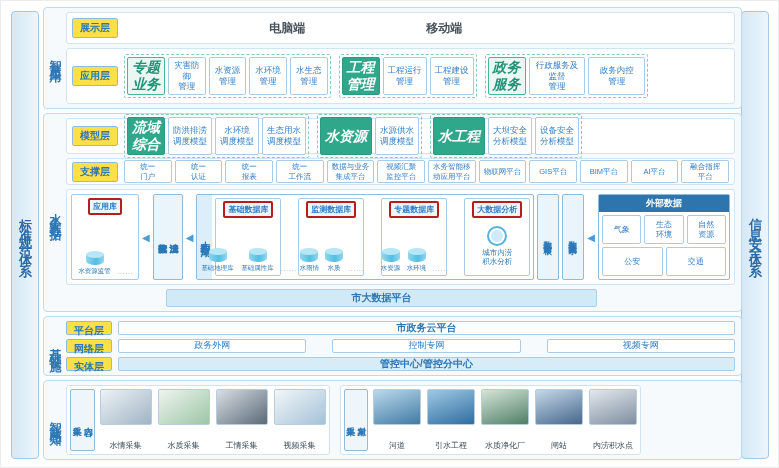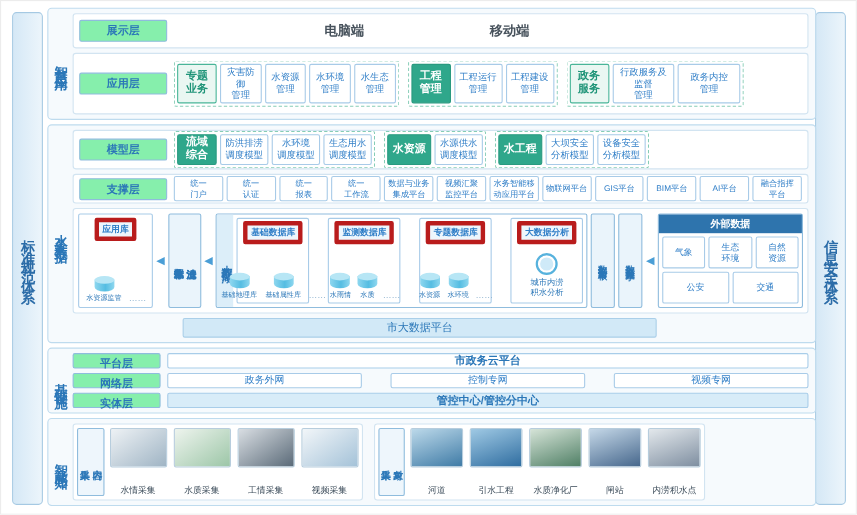--- a/index.html
+++ b/index.html
@@ -18,51 +18,51 @@
   .main{position:absolute;left:42px;top:6px;width:699px;display:flex;flex-direction:column;gap:4px;}
 
   .sec{display:flex;background:#f6fafd;border:1px solid #bedbee;border-radius:4px;box-sizing:border-box;}
   .sec-title{width:22px;display:flex;align-items:center;justify-content:center;flex:0 0 22px;}
   .sec-title .vtext{writing-mode:vertical-rl;font-size:12px;font-weight:bold;color:#2b77b8;letter-spacing:4px;}
   .sec-body{flex:1;min-width:0;padding:4px 6px 4px 0;display:flex;flex-direction:column;gap:4px;}
 
   .rowbox{background:#fff;border:1px solid #d2e4f1;border-radius:3px;display:flex;align-items:center;
           gap:6px;padding:2px 5px;box-sizing:border-box;}
 
-  .layer-chip{flex:0 0 auto;min-width:38px;padding:2px 20px;border:1px solid #8fbcdd;background:#86efac;
+  .layer-chip{flex:0 0 auto;min-width:38px;padding:2px 3px;border:1px solid #8fbcdd;background:#fde047;
               color:#2b77b8;font-size:10px;font-weight:bold;text-align:center;border-radius:2px;}
 
   
   .row-display{height:32px;}
   .display-targets{flex:1;display:flex;align-items:center;}
   .target{font-size:12px;font-weight:bold;color:#47525c;}
   .t1{margin-left:24%;} .t2{margin-left:20%;}
 
   
   .row-app{height:56px;} .row-model{height:36px;}
   .groups{flex:1;display:flex;gap:8px;align-items:stretch;min-width:0;}
   .group{display:flex;gap:3px;align-items:stretch;border:1px dashed #86cdb6;border-radius:2px;padding:2px;min-width:0;}
   .ghead{display:flex;align-items:center;justify-content:center;text-align:center;white-space:pre-line;
-         font-size:10px;font-weight:bold;line-height:1.2;padding:1px 4px;border-radius:2px;min-width:26px;}
+         font-size:14px;font-weight:bold;line-height:1.2;padding:1px 4px;border-radius:2px;min-width:26px;font-style:italic;}
   .ghead.tint{color:#1f9478;background:#eaf7f2;border:1px solid #49b598;}
   .ghead.solid{color:#fff;background:#2fa78b;border:1px solid #2a9a80;}
   .bitem{display:flex;align-items:center;justify-content:center;text-align:center;white-space:pre-line;
          font-size:8.5px;line-height:1.25;color:#2f7ec7;background:#fff;border:1px solid #a8cbe8;
          border-radius:2px;padding:1px 4px;min-width:0;}
   .group .bitem{flex:1;}
 
   
   .row-support{height:27px;}
   .support-items{flex:1;display:flex;gap:3px;min-width:0;}
   .support-items .bitem{flex:1;font-size:7.5px;padding:1px 2px;}
 
   
   .data-row{height:96px;background:#fff;border:1px solid #d2e4f1;border-radius:3px;padding:4px;
             display:flex;align-items:stretch;gap:3px;box-sizing:border-box;}
-  .panel-chip{font-size:8px;color:#2f7ec7;border:4px solid #b91c1c;background:#eef6fc;
+  .panel-chip{font-size:8px;color:#2f7ec7;border:2px solid #b91c1c;background:#eef6fc;
               padding:1px 3px;border-radius:2px;font-weight:bold;white-space:nowrap;}
   .app-db{flex:0 0 60px;border:1px solid #a8cbe8;border-radius:2px;display:flex;flex-direction:column;
           align-items:center;padding:3px;gap:2px;background:#fff;}
   .arrow{align-self:center;color:#4a9ed6;font-size:10px;flex:0 0 auto;}
   .etl-box{flex:0 0 28px;background:#eaf4fb;border:1px solid #8fbcdd;border-radius:2px;
            display:flex;align-items:center;justify-content:center;}
   .v-pre{writing-mode:vertical-lr;white-space:pre-line;font-size:9px;font-weight:bold;color:#2b77b8;line-height:1.25;}
   .lake{flex:1;display:flex;border:1px solid #8fbcdd;border-radius:2px;overflow:hidden;background:#fff;min-width:0;}
   .lake-label{flex:0 0 15px;background:#dceef9;display:flex;align-items:center;justify-content:center;}
   .lake-label .vtext{writing-mode:vertical-rl;font-size:10px;font-weight:bold;color:#2b77b8;letter-spacing:2px;}
@@ -82,21 +82,21 @@
   .vchip{flex:0 0 20px;background:#eaf4fb;border:1px solid #8fbcdd;border-radius:2px;
          display:flex;align-items:center;justify-content:center;}
   .vchip .vtext{writing-mode:vertical-rl;font-size:8.5px;font-weight:bold;color:#2b77b8;letter-spacing:1px;}
   .external{flex:0 0 130px;border:1px solid #8fbcdd;border-radius:2px;display:flex;flex-direction:column;background:#fff;}
   .ext-head{background:#2e74ad;color:#fff;font-size:9px;font-weight:bold;text-align:center;padding:2px 0;}
   .ext-grid{flex:1;display:flex;flex-direction:column;gap:3px;padding:3px;}
   .ext-row{flex:1;display:flex;gap:3px;}
   .ext-item{flex:1;border:1px solid #a8cbe8;border-radius:2px;color:#2f7ec7;font-size:8px;line-height:1.15;
             display:flex;align-items:center;justify-content:center;text-align:center;white-space:pre-line;}
   .bigdata-bar{height:16px;margin:0 138px 0 100px;background:#d2e9f7;border:1px solid #aacfe9;border-radius:2px;
-               color:#2b77b8;font-size:10px;font-weight:normal;display:flex;align-items:center;justify-content:center;}
+               color:#2b77b8;font-size:10px;font-weight:bold;display:flex;align-items:center;justify-content:center;}
 
   
   .infra-row{display:flex;gap:6px;height:14px;align-items:stretch;}
   .wide-bar{flex:1;display:flex;align-items:center;justify-content:center;font-size:10px;font-weight:bold;
             color:#2b77b8;border:1px solid #a8cde9;border-radius:2px;background:#fff;}
   .wide-bar.fill{background:#d8ecf8;}
   .net-items{flex:1;display:flex;gap:26px;}
   .net-items .bitem{flex:1;font-size:9px;}
 
   

